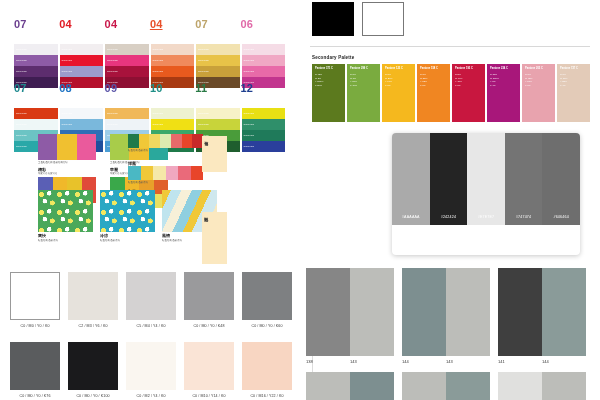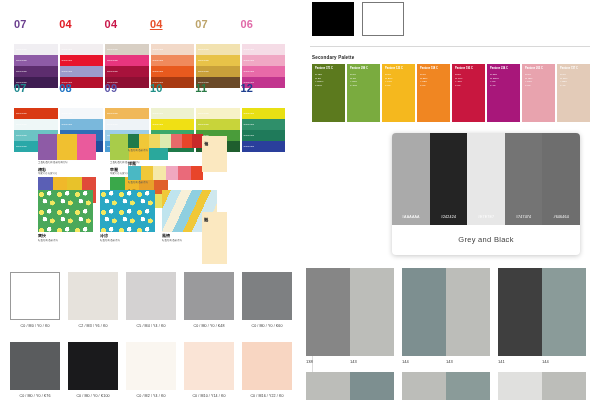--- a/index.html
+++ b/index.html
@@ -526,21 +526,20 @@
           <div class="gb-col" style="background: rgb(231, 231, 231);">
             <div class="gb-hex" style="color: rgb(255, 255, 255);">#E7E7E7</div>
           </div>
           <div class="gb-col" style="background: rgb(116, 116, 116);">
             <div class="gb-hex" style="color: rgb(255, 255, 255);">#747474</div>
           </div>
           <div class="gb-col" style="background: rgb(110, 110, 110);">
             <div class="gb-hex" style="color: rgb(255, 255, 255);">#646464</div>
           </div>
         </div>
-      <div class="gb-footer">Grey and Black</div>
     </div>
 
     <div class="vline" style="left:12px; top:268px; height:108px;"></div>
 
     <div class="pair-grid" style="top:268px;" id="pair-row-0">
         <div class="pair-cell">
           <div class="pair-strip">
             <div style="background: rgb(134, 134, 134);"></div>
             <div style="background: rgb(188, 189, 185);"></div>
           </div>

